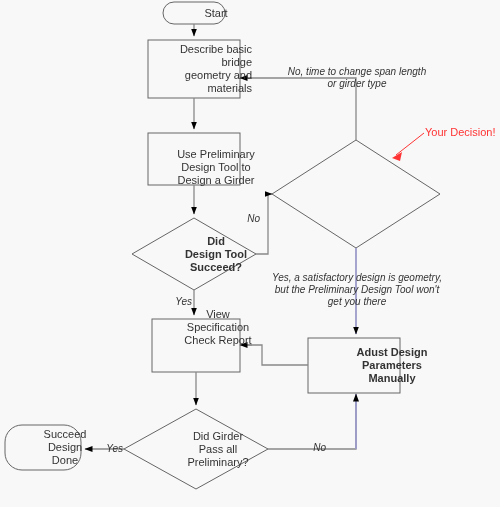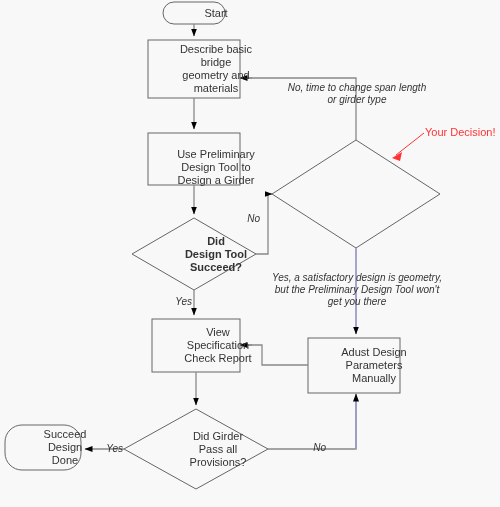--- a/index.html
+++ b/index.html
@@ -108,54 +108,54 @@
     <path d="M268,449 L356,449 L356,397" fill="none" stroke="#888888" stroke-width="1.3"></path>
     <line x1="356" y1="449" x2="356" y2="400" stroke="#9b9bc9" stroke-width="1.8"></line>
     <line x1="356" y1="406" x2="356" y2="394" stroke="#9b9bc9" stroke-width="1.8" marker-end="url(#arrow-black)"></line>
 
     <line x1="424" y1="133" x2="396" y2="155" stroke="#ff3333" stroke-width="1"></line>
     <polygon points="392,158 402,152 400,161" fill="#ff3333"></polygon>
   </svg>
 
   <div class="node-label" style="left:163px; top:2px; width:62px; height:22px;">Start</div>
 
-  <div class="node-label" style="left:148px; top:40px; width:92px; height:58px;">Describe basic
+  <div class="node-label" style="left:148px; top:40px; width:92px; height:58px;text-align:right;">Describe basic
 bridge
 geometry and
 materials</div>
 
   <div class="node-label" style="left:148px; top:133px; width:92px; height:68px;">Use Preliminary
 Design Tool to
 Design a Girder</div>
 
   <div class="node-label" style="left:144px; top:232px; width:100px; height:44px;font-weight:bold;">Did
 Design Tool
 Succeed?</div>
 
 
-  <div class="node-label" style="left:152px; top:319px; width:88px; height:53px;">View
+  <div class="node-label" style="left:152px; top:301px; width:88px; height:53px;">View
 Specification
 Check Report</div>
 
-  <div class="node-label" style="left:298px; top:338px; width:108px; height:55px;">Adust Design
+  <div class="node-label" style="left:316px; top:338px; width:108px; height:55px;font-weight:bold;">Adust Design
 Parameters
 Manually</div>
 
   <div class="node-label" style="left:146px; top:427px; width:100px; height:44px;">Did Girder
 Pass all
-Provisions?</div>
+Preliminary?</div>
 
   <div class="node-label" style="left:5px; top:425px; width:76px; height:45px;">Succeed Design
 Done</div>
 
   <div class="edge-label" style="left:236px; top:213px; width:24px;">No</div>
 
   <div class="edge-label" style="left:166px; top:296px; width:26px;">Yes</div>
 
-  <div class="edge-label" style="left:272px; top:66px; width:170px; text-align:center;margin-top:16px;">No, time to change span length
+  <div class="edge-label" style="left:272px; top:66px; width:170px; text-align:center;">No, time to change span length
 or girder type</div>
 
   <div class="edge-label" style="left:266px; top:272px; width:182px; text-align:center;">Yes, a satisfactory design is geometry,
 but the Preliminary Design Tool won't
 get you there</div>
 
   <div class="edge-label" style="left:97px; top:443px; width:26px;">Yes</div>
 
   <div class="edge-label" style="left:302px; top:442px; width:24px;">No</div>
 

